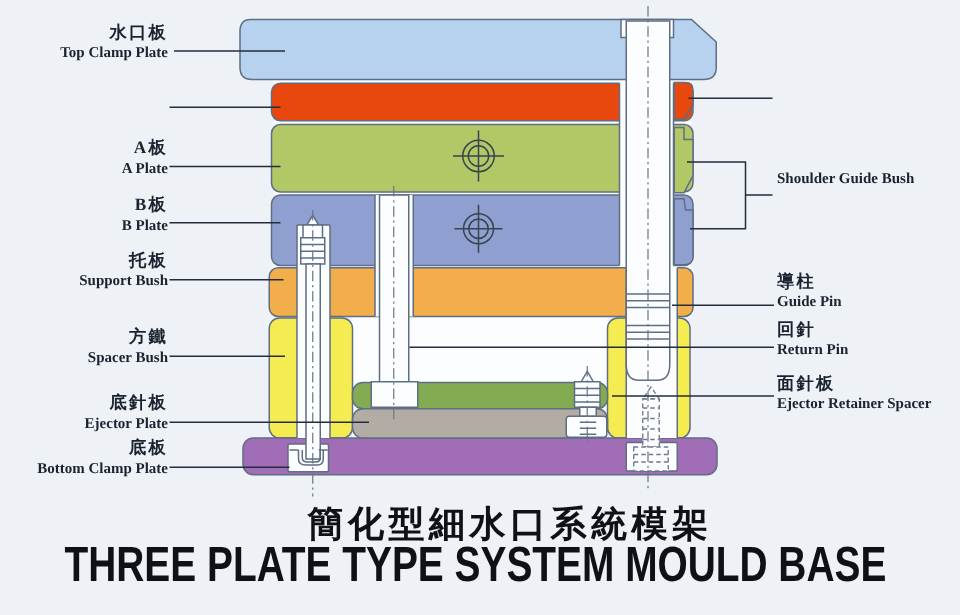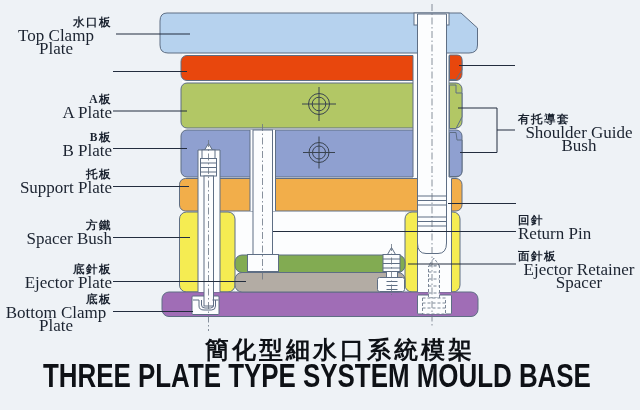--- a/index.html
+++ b/index.html
@@ -3,21 +3,21 @@
 <meta charset="utf-8">
 <style>
   html,body{margin:0;padding:0;}
   #stage{position:relative;width:640px;height:410px;background:var(--page-bg);overflow:hidden;
          font-family:"Liberation Serif",serif;}
   svg{position:absolute;left:0;top:0;}
   .lbl{position:absolute;color:var(--text);line-height:13px;}
   .lbl.left{right:528px;text-align:right;}
   .lbl.right{left:518px;text-align:left;}
   .lbl .zh{display:block;font-weight:700;font-size:11.5px;letter-spacing:1.5px;}
-  .lbl .en{display:block;font-weight:400;font-size:17px;letter-spacing:0px;text-align:center;}
+  .lbl .en{display:block;font-weight:700;font-size:10px;letter-spacing:0px;text-align:center;}
   .title-zh{position:absolute;left:20px;width:640px;top:338px;text-align:center;line-height:24px;
             font-weight:700;font-size:24px;letter-spacing:3px;color:var(--title);
             font-family:"Liberation Sans",sans-serif;}
   .title-en{position:absolute;left:43px;top:359px;white-space:nowrap;line-height:33px;
             font-weight:700;font-size:33px;letter-spacing:0px;color:var(--title);
             font-family:"Liberation Sans",sans-serif;transform:scaleX(0.785);transform-origin:0 50%;}
   .s{stroke:var(--outline);stroke-width:1;}
   .nf{fill:none;}
   .wh{fill:var(--white);}
   .gap{fill:var(--white);}
@@ -192,38 +192,41 @@
   <div class="lbl left" style="top:92.5px">
     <span class="zh">A板</span>
     <span class="en">A Plate</span>
   </div>
   <div class="lbl left" style="top:131px">
     <span class="zh">B板</span>
     <span class="en">B Plate</span>
   </div>
   <div class="lbl left" style="top:167.5px">
     <span class="zh">托板</span>
-    <span class="en">Support Plate</span>
+    <span class="en">Support Bush</span>
   </div>
   <div class="lbl left" style="top:219px">
     <span class="zh">方鐵</span>
     <span class="en">Spacer Bush</span>
   </div>
   <div class="lbl left" style="top:293px">
     <span class="zh">底板</span>
     <span class="en">Bottom Clamp Plate</span>
   </div>
   <div class="lbl left" style="top:262.5px">
     <span class="zh">底針板</span>
     <span class="en">Ejector Plate</span>
   </div>
 
   <div class="lbl right" style="top:112.5px">
-    <span class="zh">有托導套</span>
     <span class="en">Shoulder Guide Bush</span>
+  </div>
+  <div class="lbl right" style="top:182px">
+    <span class="zh">導柱</span>
+    <span class="en">Guide Pin</span>
   </div>
   <div class="lbl right" style="top:214px">
     <span class="zh">回針</span>
     <span class="en">Return Pin</span>
   </div>
   <div class="lbl right" style="top:249.5px">
     <span class="zh">面針板</span>
     <span class="en">Ejector Retainer Spacer</span>
   </div>
 

